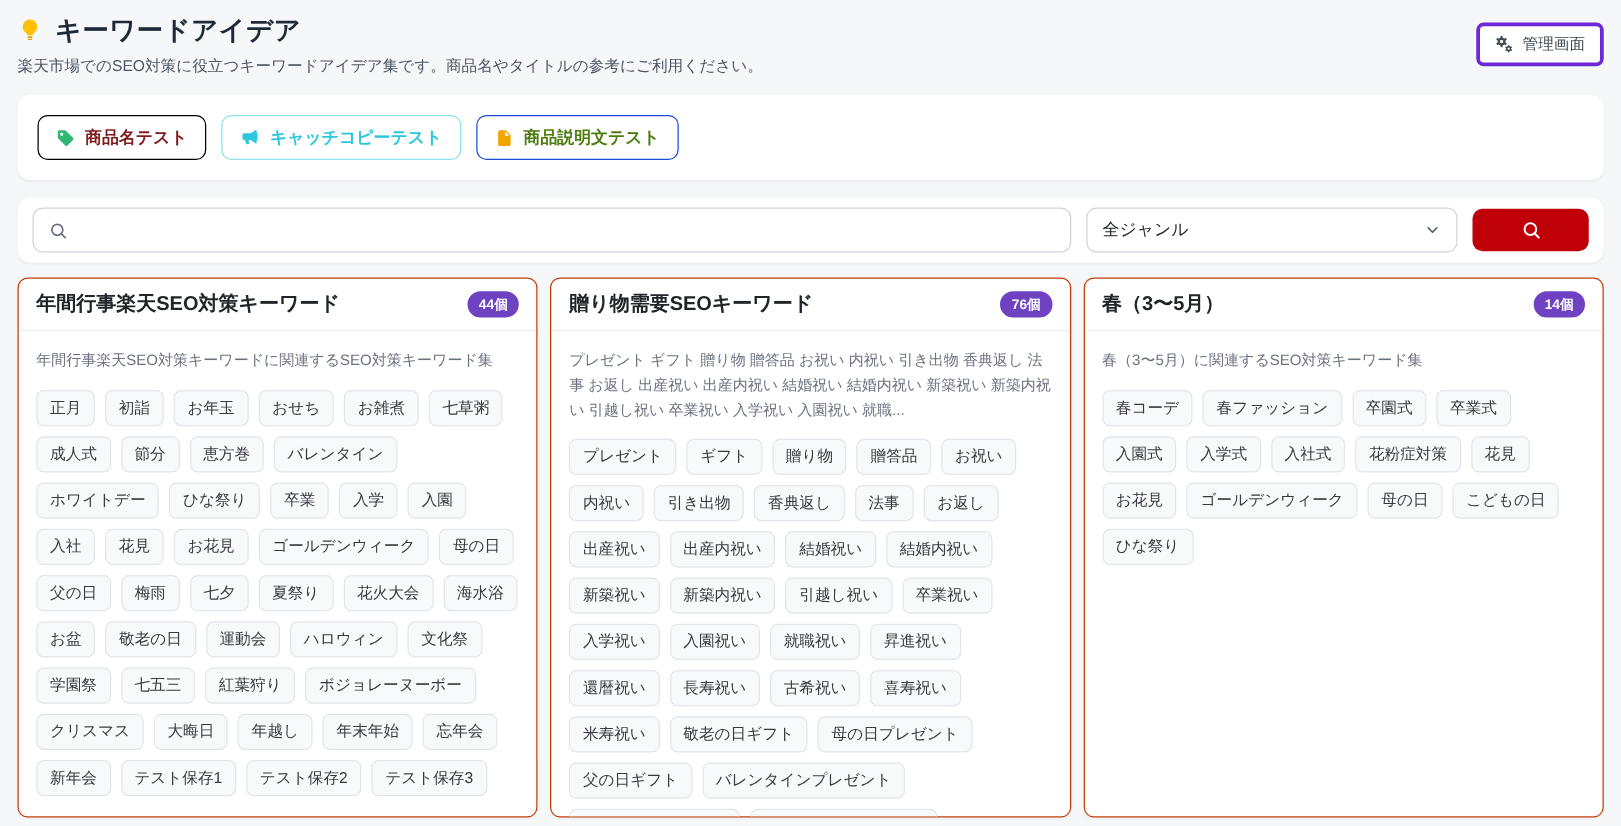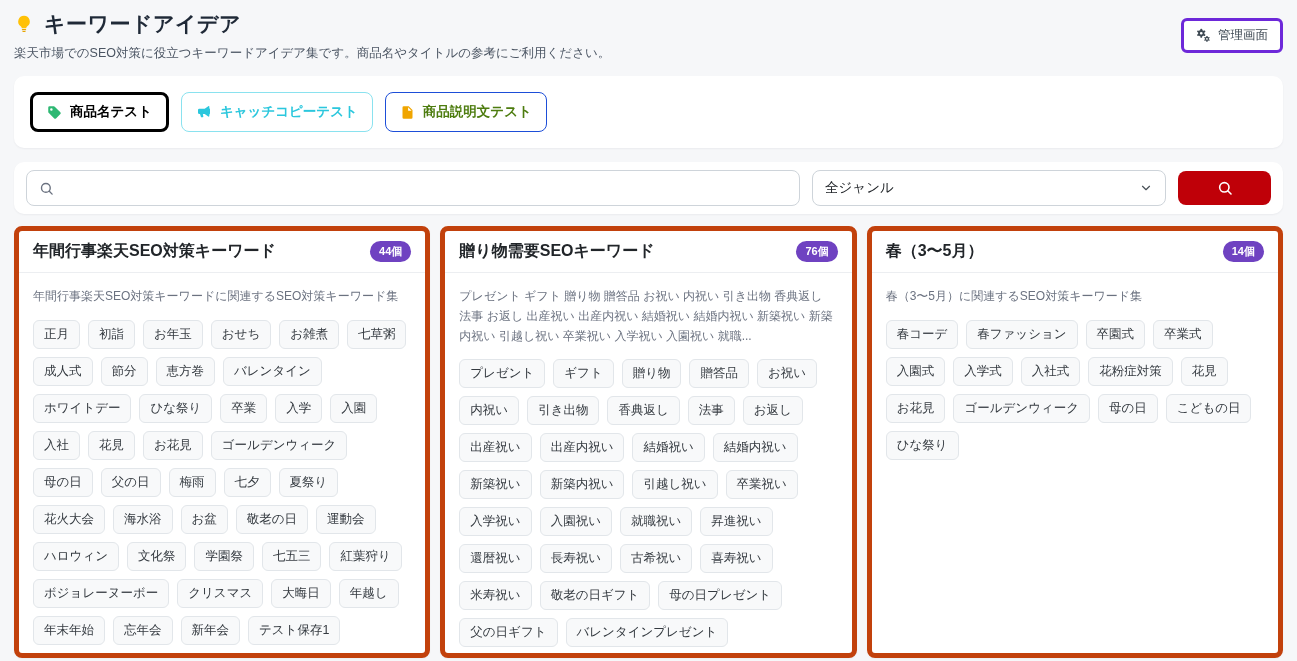--- a/index.html
+++ b/index.html
@@ -27,46 +27,46 @@
   .panel {
     background: #fff; border-radius: 10px;
     box-shadow: 0 1px 2px rgba(16,24,40,.05);
   }
   .actions-panel { margin-top: 14px; padding: 16px; display: flex; gap: 12px; }
   .test-btn {
     display: inline-flex; align-items: center; gap: 8px;
     background: #fff; border-radius: 8px; padding: 8px 14px;
     font-size: 13.5px; font-weight: 700; cursor: pointer; font-family: inherit;
   }
-  .test-btn.green { border: 3px solid #000000; color: #000000; }
+  .test-btn.green { border: 1px solid #000000; color: #7f1d1d; }
   .test-btn.cyan  { border: 1px solid #8ae2ef; color: #2bc7dd; }
   .test-btn.amber { border: 1px solid #1d4ed8; color: #4d7c0f; }
 
   
   .search-panel { margin-top: 14px; padding: 8px 12px; display: flex; align-items: center; gap: 12px; }
   .search-input-wrap {
     flex: 1; display: flex; align-items: center; gap: 9px;
     border: 1px solid #ced4da; border-radius: 8px; height: 36px; padding: 0 12px; background: #fff;
   }
   .search-input { border: none; outline: none; flex: 1; font-size: 13.5px; color: #212529; font-family: inherit; background: transparent; }
   .search-input::placeholder { color: #9aa1a9; }
   .genre-select {
-    width: 354px; height: 36px; border: 1px solid #ced4da; border-radius: 8px;
+    width: 297px; height: 36px; border: 1px solid #ced4da; border-radius: 8px;
     display: flex; align-items: center; justify-content: space-between;
     padding: 0 12px; font-size: 13.5px; color: #212529; background: #fff; cursor: pointer;
   }
   .search-btn {
     width: 93px; height: 34px; border: none; border-radius: 8px;
     background: #bf0008; display: flex; align-items: center; justify-content: center; cursor: pointer;
   }
 
   
   .cards-grid { margin-top: 12px; display: grid; grid-template-columns: repeat(3, 1fr); gap: 10px; }
   .kw-card {
-    background: #fff; border: 5px solid #c2410c; border-radius: 8px;
+    background: #fff; border: 1px solid #c2410c; border-radius: 8px;
     height: 432px; overflow: hidden; box-shadow: 0 1px 2px rgba(16,24,40,.04);
   }
   .kw-card-header {
     display: flex; justify-content: space-between; align-items: center;
     padding: 10px 14px; border-bottom: 1px solid #eceef1;
   }
   .kw-card-title { font-size: 16px; font-weight: 700; color: #212529; }
   .count-badge {
     background: #6f42c1; color: #fff; font-size: 11px; font-weight: 600;
     padding: 3px 9px; border-radius: 999px; white-space: nowrap;

